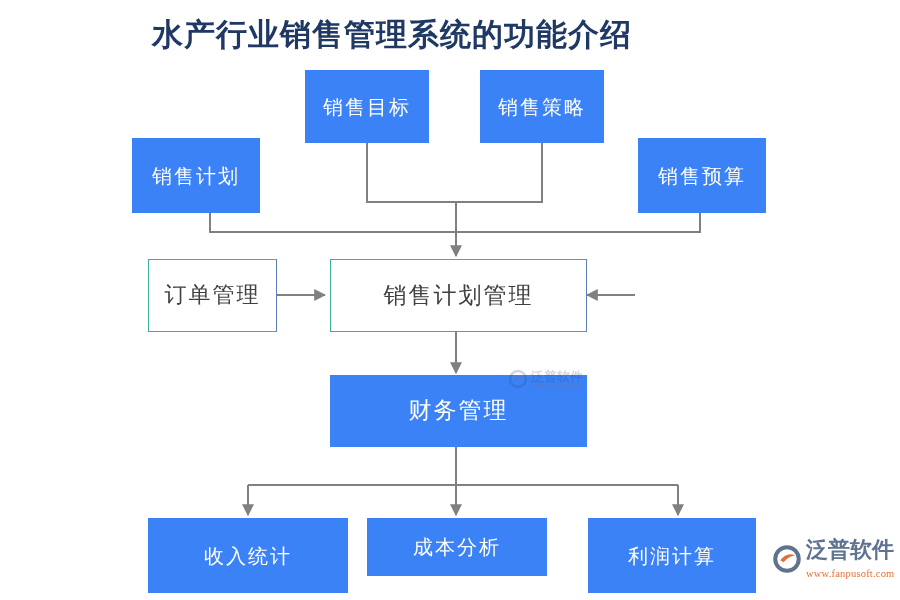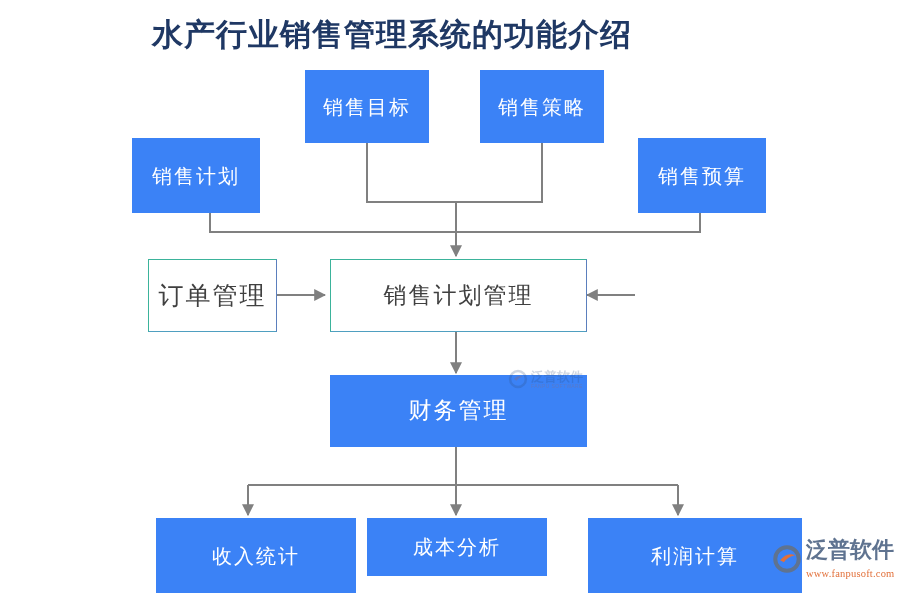--- a/index.html
+++ b/index.html
@@ -49,21 +49,21 @@
   .node.filled {
     background: #3b82f6;
     color: #ffffff;
     font-size: 20px;
     letter-spacing: 2px;
     font-family: "DejaVu Sans", "Liberation Sans", sans-serif;
   }
   .node.outlined {
     background: #ffffff;
     color: #404040;
-    font-size: 25px;
+    font-size: 22px;
     letter-spacing: 2px;
     border: 1.6px solid #3bb39b;
     border-right-color: #5b7fbd;
     border-bottom-color: #4f9fc0;
     font-family: "DejaVu Sans", "Liberation Sans", sans-serif;
   }
   .node.big { font-size: 23px; }
   
   .watermark {
     position: absolute;
@@ -194,29 +194,29 @@
     <svg width="20" height="20" viewBox="0 0 24 24">
       <path d="M12 1 A11 11 0 1 0 12 23 A11 11 0 0 0 12 1 Z M12 4 A8 8 0 1 1 12 20 A8 8 0 0 1 12 4 Z" fill="#2b4a7a"></path>
       <path d="M7 12 q5 -6 11 -3 q-5 1 -8 5 z" fill="#c05a28"></path>
     </svg>
     <span class="wm-text">
       <span class="wm-cn">泛普软件</span>
       <span class="wm-en">FANPU SOFTWARE</span>
     </span>
   </div>
 
-  <div class="node filled" style="left:148px; top:518px; width:200px; height:75px;margin-left:8px;">
+  <div class="node filled" style="left:148px; top:518px; width:200px; height:75px;">
     <span>收入统计</span>
   </div>
 
   <div class="node filled" style="left:367px; top:518px; width:180px; height:58px;">
     <span>成本分析</span>
   </div>
 
-  <div class="node filled" style="left:588px; top:518px; width:214px; height:75px;">
+  <div class="node filled" style="left:588px; top:518px; width:168px; height:75px;">
     <span>利润计算</span>
   </div>
 
   <div class="logo">
     <svg width="30" height="30" viewBox="0 0 24 24">
       <path d="M12 1 A11 11 0 1 0 12 23 A11 11 0 0 0 12 1 Z M12 4.2 A7.8 7.8 0 1 1 12 19.8 A7.8 7.8 0 0 1 12 4.2 Z" fill="#5f7390"></path>
       <path d="M6.5 13 q5.5 -7 12 -4 q-6 1.2 -9 5.6 z" fill="#e2703a"></path>
     </svg>
     <span class="logo-text">
       <span class="logo-cn">泛普软件</span>

